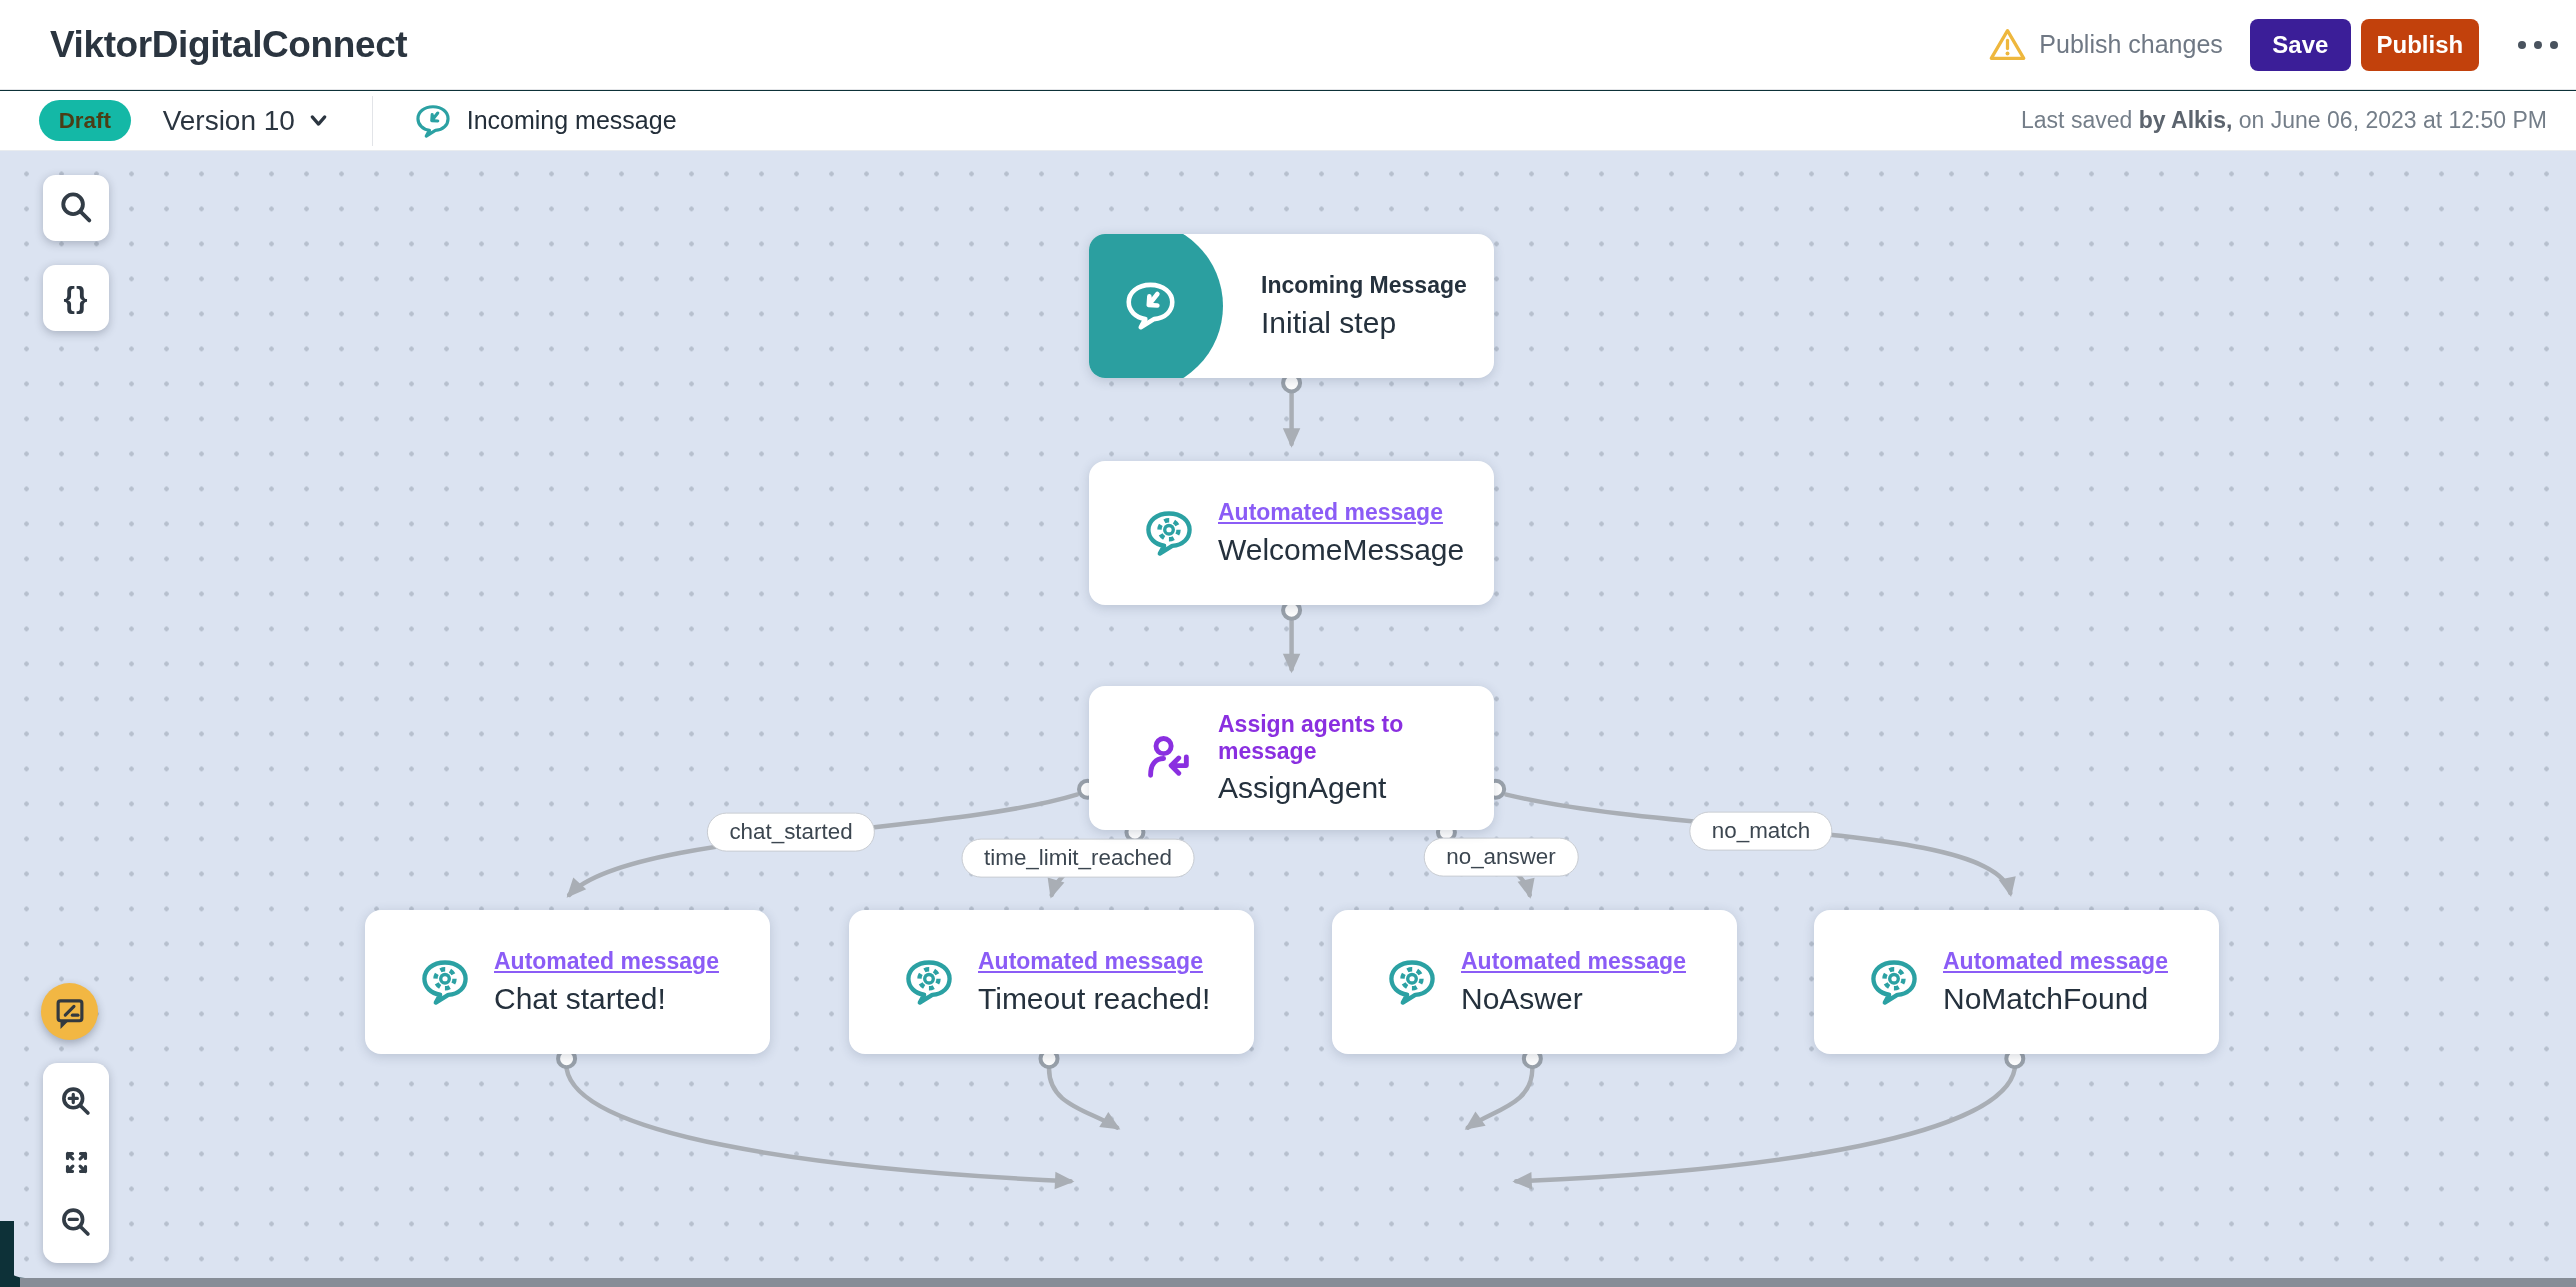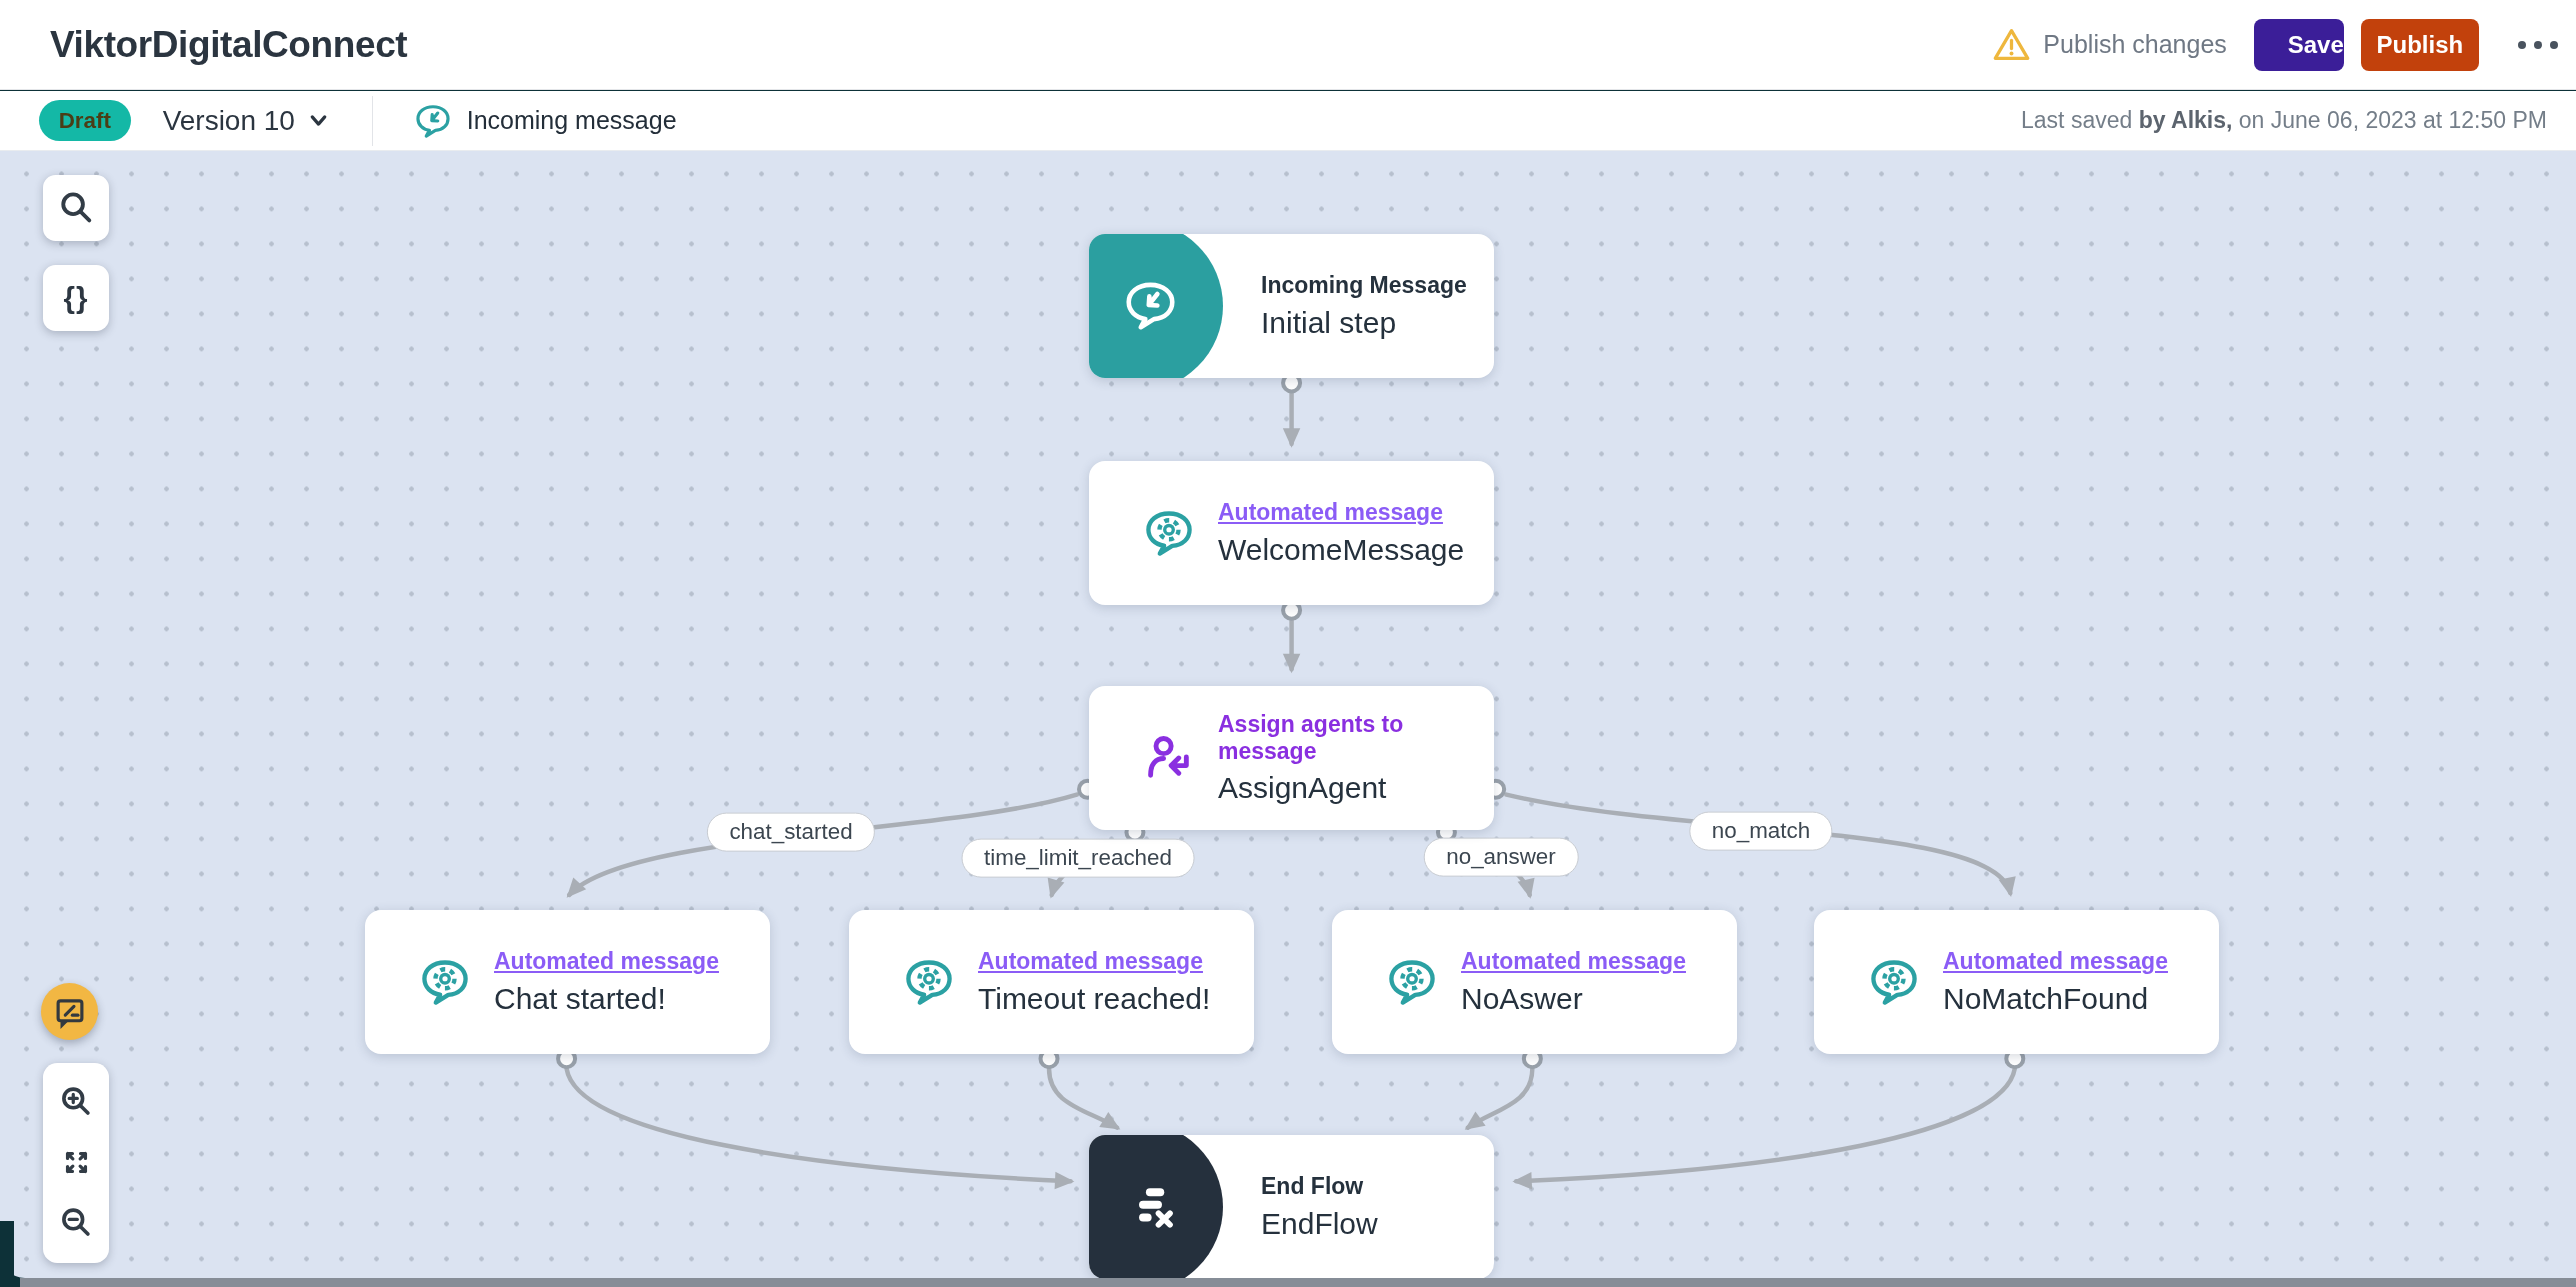--- a/index.html
+++ b/index.html
@@ -10,21 +10,21 @@
   
   .header { position:absolute; top:0; left:0; right:0; height:90px; background:#fff;
             border-bottom:0.9px solid #e4e6e9; display:flex; align-items:center;
             padding:0 14px 0 50px; z-index:30; }
   .title { font-size:37px; font-weight:700; color:#2b3540; letter-spacing:-0.4px; margin-right:auto; }
   .hdr-right { display:flex; align-items:center; }
   .warn-wrap { display:flex; align-items:center; margin-right:27px; }
   .warn-text { font-size:25px; color:#6f7884; margin-left:12.5px; }
   .btn { border:none; border-radius:8px; height:52px; font-family:inherit;
          font-size:24px; font-weight:700; color:#fff; cursor:pointer; }
-  .btn.save { background:#3b1e98; width:90px; margin-right:17px;text-align:right; }
+  .btn.save { background:#3b1e98; width:101px; margin-right:10px; }
   .btn.publish { background:#c2410c; width:118px; }
   .dots { display:flex; gap:8px; margin-left:36px; cursor:pointer; padding:9px 3.6px; }
   .dots i { width:8px; height:8px; border-radius:50%; background:#49535e; }
 
   
   .toolbar { position:absolute; top:91px; left:0; right:0; height:60px; background:#fff;
              border-bottom:0.9px solid #e9ecef; display:flex; align-items:center;
              padding:0 29px 0 39px; z-index:29; }
   .draft { background:#14b8a6; color:#4a3d15; font-size:22.4px; font-weight:700;
            border-radius:894px; padding:7.2px 19.7px; }
@@ -265,34 +265,20 @@
             <circle cx="24" cy="21" r="2.4" fill="#fff"></circle>
           <circle cx="24" cy="21" r="8.8" fill="none" stroke="#2ba1a3" stroke-width="4" stroke-dasharray="4.6 4.6"></circle>
         </svg>
       </span>
       <div class="ntext">
         <div class="ntitle teal">Automated message</div>
         <div class="nname">NoMatchFound</div>
       </div>
     </div>
 
-    <div class="node bulged" style="left:1089px; top:984px">
-      <div class="bulge dark">
-        <svg width="55" height="55" viewBox="0 0 48 48">
-          <rect x="20" y="8" width="16" height="7" rx="3.5" fill="#fff"></rect>
-          <rect x="14" y="19" width="20" height="7" rx="3.5" fill="#fff"></rect>
-          <rect x="14" y="30" width="11" height="7" rx="3.5" fill="#fff"></rect>
-          <path d="M31,30 L41,40 M41,30 L31,40" stroke="#fff" stroke-width="5" stroke-linecap="round"></path>
-        </svg>
-      </div>
-      <div class="ntext">
-        <div class="ntitle dark">End Flow</div>
-        <div class="nname">EndFlow</div>
-      </div>
-    </div>
 
     <button class="sqbtn" style="top:24px">
       <svg width="41" height="41" viewBox="0 0 48 48">
         <circle cx="20" cy="19" r="11.5" fill="none" stroke="#323c46" stroke-width="4.5"></circle>
         <line x1="29" y1="28" x2="39" y2="38" stroke="#323c46" stroke-width="4.5" stroke-linecap="round"></line>
       </svg>
     </button>
     <button class="sqbtn" style="top:114px">
       <span class="braces">{}</span>
     </button>

